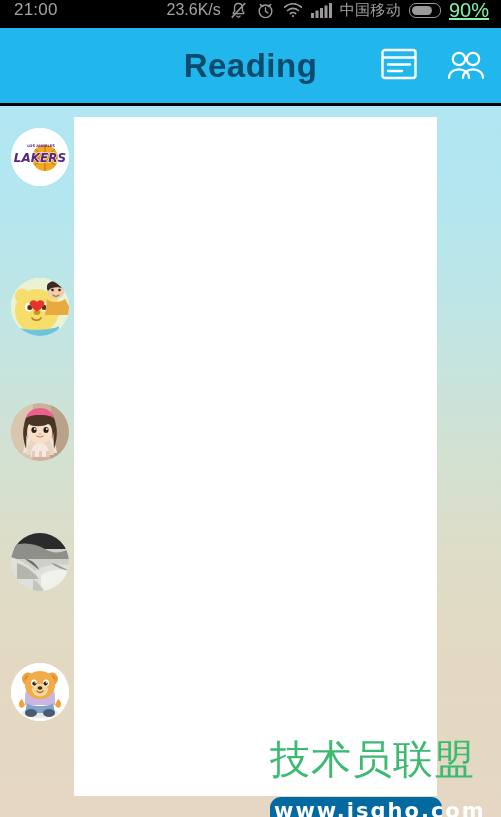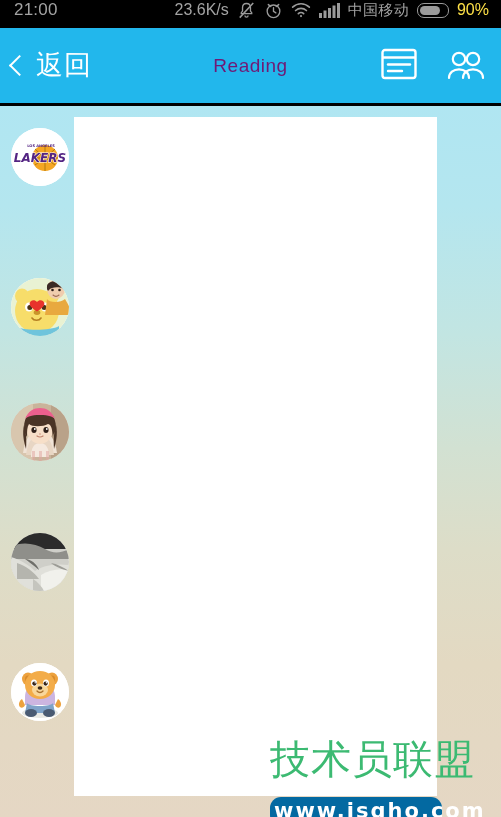--- a/index.html
+++ b/index.html
@@ -45,22 +45,23 @@
   .sb-speed {
     font-size: 16px;
     color: #a3a3a3;
   }
   .sb-carrier {
     font-size: 15px;
     color: #a3a3a3;
     letter-spacing: 0.3px;
   }
   .sb-batt-pct {
-    font-size: 16px;
-    color: #fde047;
+    font-size: 20px;
+    color: #86efac;
+    text-decoration: underline;
   }
   .sb-icon { display: inline-flex; align-items: center; }
 
   
   .batt {
     width: 32px; height: 15px;
     border: 1.6px solid #9a9a9a;
     border-radius: 7px;
     position: relative;
     display: inline-block;
@@ -102,24 +103,25 @@
   .back-label {
     font-size: 27px;
     color: #fff;
     letter-spacing: 1px;
     line-height: 1;
   }
   .title-text {
     position: absolute;
     left: 0; right: 0;
     text-align: center;
-    font-size: 19px;
-    color: #701a75;
+    font-size: 33px;
+    color: #0c4a6e;
     letter-spacing: 0.5px;
     pointer-events: none;
+    font-weight: bold;
   }
   .title-actions {
     margin-left: auto;
     margin-right: 14px;
     display: flex;
     align-items: center;
     gap: 30px;
     z-index: 2;
   }
   .ticon { cursor: pointer; display: block; }
@@ -260,24 +262,20 @@
       <span class="sb-icon">
         <span class="batt"></span>
       </span>
 
       <span class="sb-batt-pct">90%</span>
     </div>
   </div>
 
   <div class="titlebar">
 
-    <div class="back-btn">
-      <span class="chev"></span>
-      <span class="back-label">返回</span>
-    </div>
 
     <div class="title-text">Reading</div>
 
     <div class="title-actions">
 
       <span class="ticon">
         <svg width="36" height="32" viewBox="0 0 36 32">
           <rect x="1.5" y="2" width="33" height="28" rx="2.5" fill="none" stroke="#ffffff" stroke-width="2.4"></rect>
           <line x1="1.5" y1="9.5" x2="34.5" y2="9.5" stroke="#ffffff" stroke-width="2.4"></line>
           <line x1="7" y1="16.5" x2="29" y2="16.5" stroke="#ffffff" stroke-width="2.4" stroke-linecap="round"></line>

